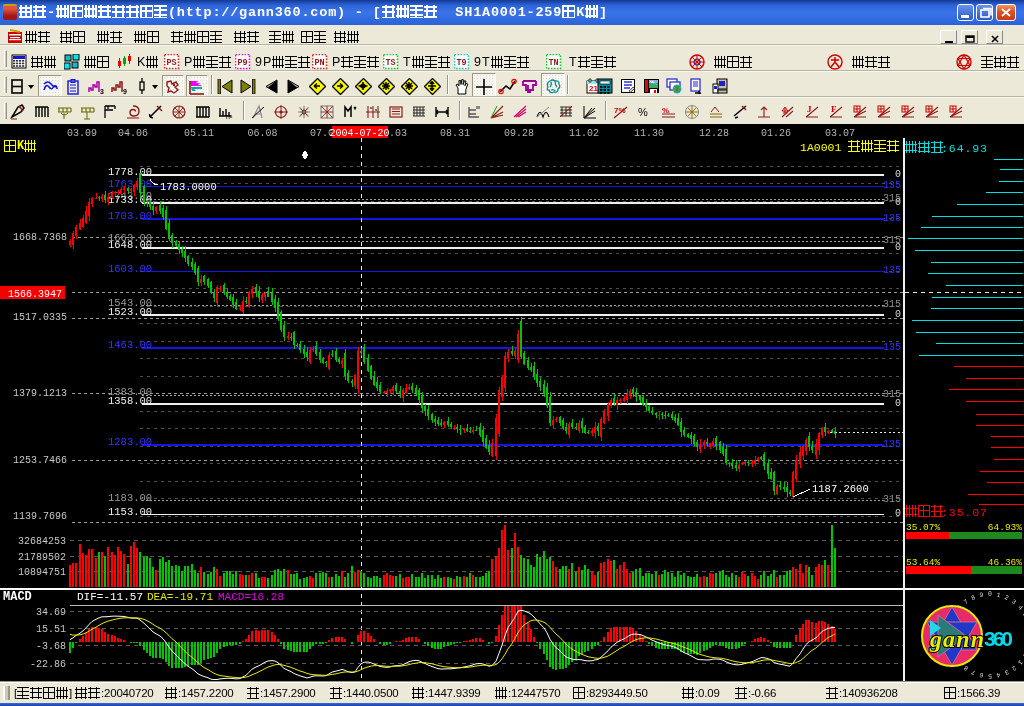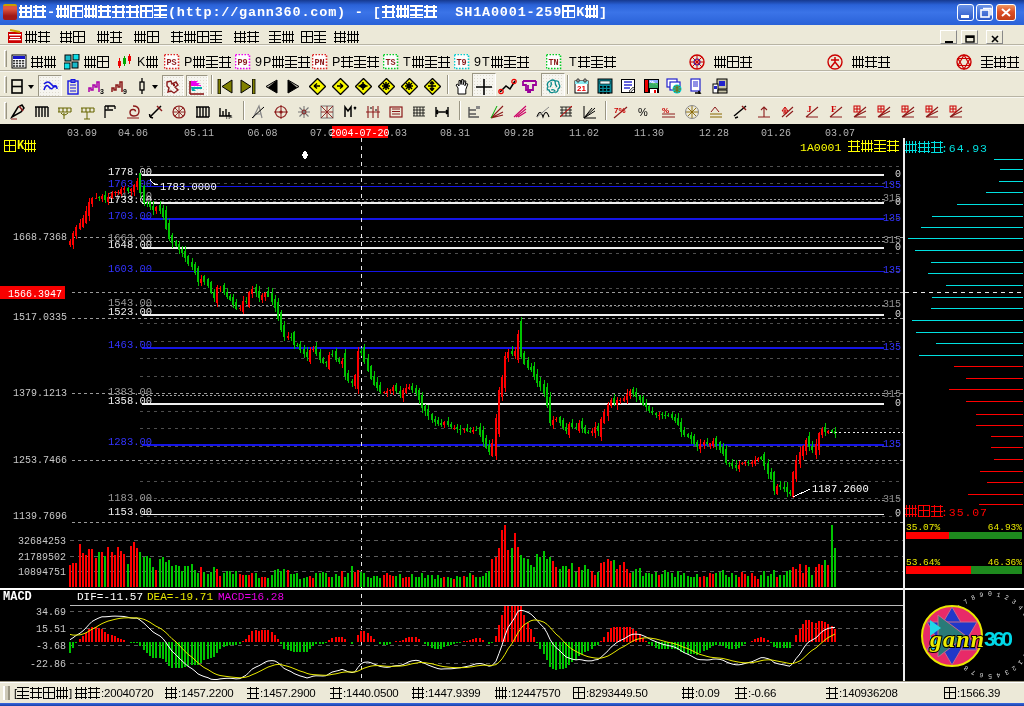--- a/index.html
+++ b/index.html
@@ -280,21 +280,21 @@
           <circle cx="16" cy="3.5" r="2.2" fill="none" stroke="#e00" stroke-width="1.2"></circle>
         </svg></div>
 <div class="ti" style="left:521px;top:6px"><svg width="17" height="17">
           <path d="M2 3 H15 M2 3 V7 H5 V12 H12 V7 H15 V3 M7 7 V14 H10" fill="none" stroke="#909" stroke-width="1.8"></path>
         </svg></div>
 <div class="tpress" style="left:541px;top:1px;width:24px;height:24px"></div>
 <div class="ti" style="left:545px;top:6px"><svg width="17" height="17">
           <path d="M3 9 q-2 -4 2 -6 q3 -2 5 0 q4 -1 4 3 q2 3 -1 5 q0 4 -4 3 q-4 2 -5 -2 q-3 0 -1 -3 Z M6 4 q1 3 -1 5 M10 3 q0 4 2 6 M6 12 q3 -1 4 1" fill="none" stroke="#0a8a8a" stroke-width="1.3"></path>
         </svg></div>
 <div class="tsep" style="left:567px"></div>
-<div class="ti" style="left:574px;top:6px"><svg width="15" height="16">
+<div class="ti" style="left:586px;top:6px"><svg width="15" height="16">
           <rect x="1" y="3" width="13" height="12" fill="#fff" stroke="#000"></rect>
           <rect x="1" y="3" width="13" height="3" fill="#8ae8f0"></rect>
           <path d="M3 1 h2 v3 h-2 z M10 1 h2 v3 h-2 z" fill="#ddd" stroke="#000" stroke-width="0.7"></path>
           <text x="7.5" y="13" font-size="8" font-weight="bold" font-family="Liberation Sans" fill="#e00" text-anchor="middle">21</text>
         </svg></div>
 <div class="ti" style="left:597px;top:6px"><svg width="16" height="16">
           <rect x="1" y="1" width="14" height="14" fill="#0a8a9a" stroke="#000"></rect>
           <rect x="3" y="3" width="10" height="3" fill="#e8f8f8" stroke="#000" stroke-width="0.6"></rect>
           <rect x="3.0" y="8" width="2.4" height="1.8" fill="#000"></rect>
           <rect x="6.6" y="8" width="2.4" height="1.8" fill="#000"></rect>

